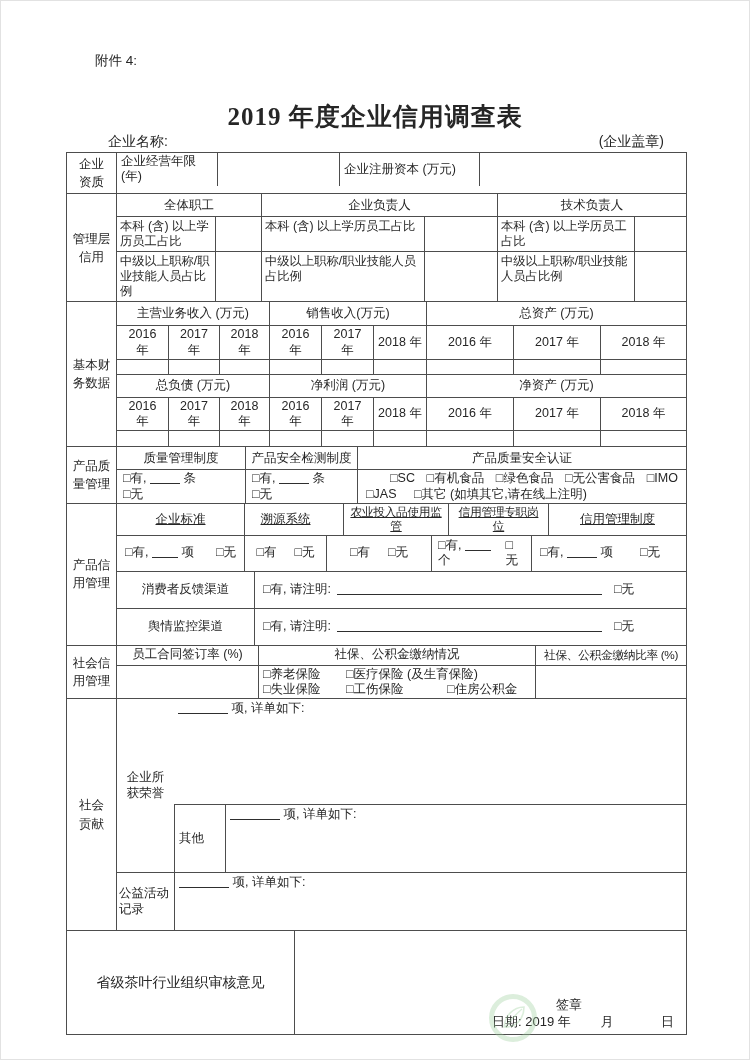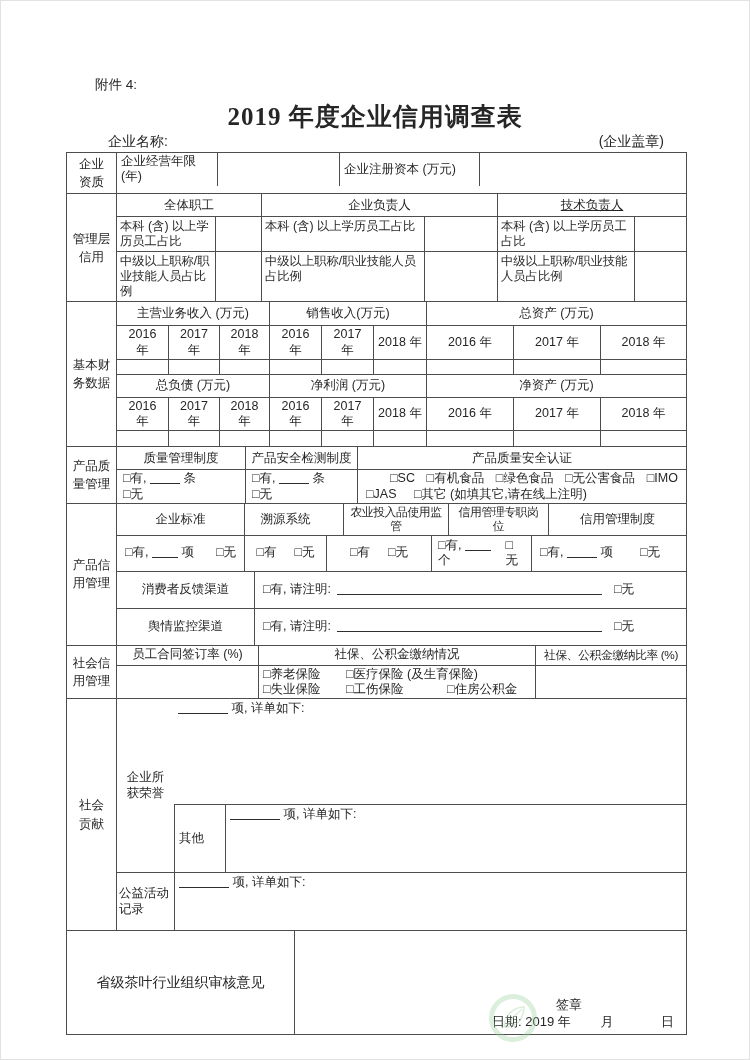--- a/index.html
+++ b/index.html
@@ -6,21 +6,21 @@
   html,body { background:#ffffff; }
   .page {
     position: relative;
     width: 750px; height: 1060px;
     background: #ffffff;
     font-family: "Liberation Sans", "DejaVu Sans", sans-serif;
     color: #262626;
     overflow: hidden;
     box-shadow: inset 0 0 0 1px #e2e2e2;
   }
-  .attachment { position:absolute; left:95px; top:76px; font-size:13.5px; }
+  .attachment { position:absolute; left:95px; top:52px; font-size:13.5px; }
   .doc-title {
     position:absolute; top:100px; left:0; width:100%;
     text-align:center; font-family:"Liberation Serif","DejaVu Serif",serif;
     font-size:25px; font-weight:bold; letter-spacing:1px;
   }
   .name-row {
     position:absolute; top:133px; left:108px; right:86px;
     display:flex; justify-content:space-between; font-size:14px;
   }
   
@@ -91,21 +91,21 @@
       </div>
     </div>
 
     <div class="sec">
       <div class="slabel">管理层
 信用</div>
       <div class="sbody">
         <div class="r" style="min-height:22px;">
           <div class="c hd" style="flex:0 0 144px;">全体职工</div>
           <div class="c hd" style="flex:0 0 236px;">企业负责人</div>
-          <div class="c hd" style="flex:1 1 auto;text-decoration:underline;">技术负责人</div>
+          <div class="c hd" style="flex:1 1 auto;">技术负责人</div>
         </div>
         <div class="r" style="min-height:30px;">
           <div class="c lbl2" style="flex:0 0 98px;">本科 (含) 以上学历员工占比</div>
           <div class="c" style="flex:0 0 46px;"></div>
           <div class="c lbl2" style="flex:0 0 163px;">本科 (含) 以上学历员工占比</div>
           <div class="c" style="flex:0 0 73px;"></div>
           <div class="c lbl2" style="flex:0 0 137px;">本科 (含) 以上学历员工占比</div>
           <div class="c" style="flex:1 1 auto;"></div>
         </div>
         <div class="r" style="min-height:30px;">
@@ -220,21 +220,21 @@
             </span>
           </div>
         </div>
       </div>
     </div>
 
     <div class="sec">
       <div class="slabel">产品信
 用管理</div>
       <div class="sbody">
-        <div class="r" style="min-height:18px;">
+        <div class="r" style="min-height:18px;text-decoration:underline;">
           <div class="c hd" style="flex:0 0 127px;">企业标准</div>
           <div class="c hd" style="flex:0 0 82px;">溯源系统</div>
           <div class="c hd tight" style="flex:0 0 105px;margin-left:17px;">农业投入品使用监管</div>
           <div class="c hd tight" style="flex:0 0 100px;">信用管理专职岗位</div>
           <div class="c hd" style="flex:1 1 auto;">信用管理制度</div>
         </div>
         <div class="r" style="min-height:36px;">
           <div class="c spread" style="flex:0 0 127px; padding:1px 8px;">
             <span>
               <span>□有,</span>

